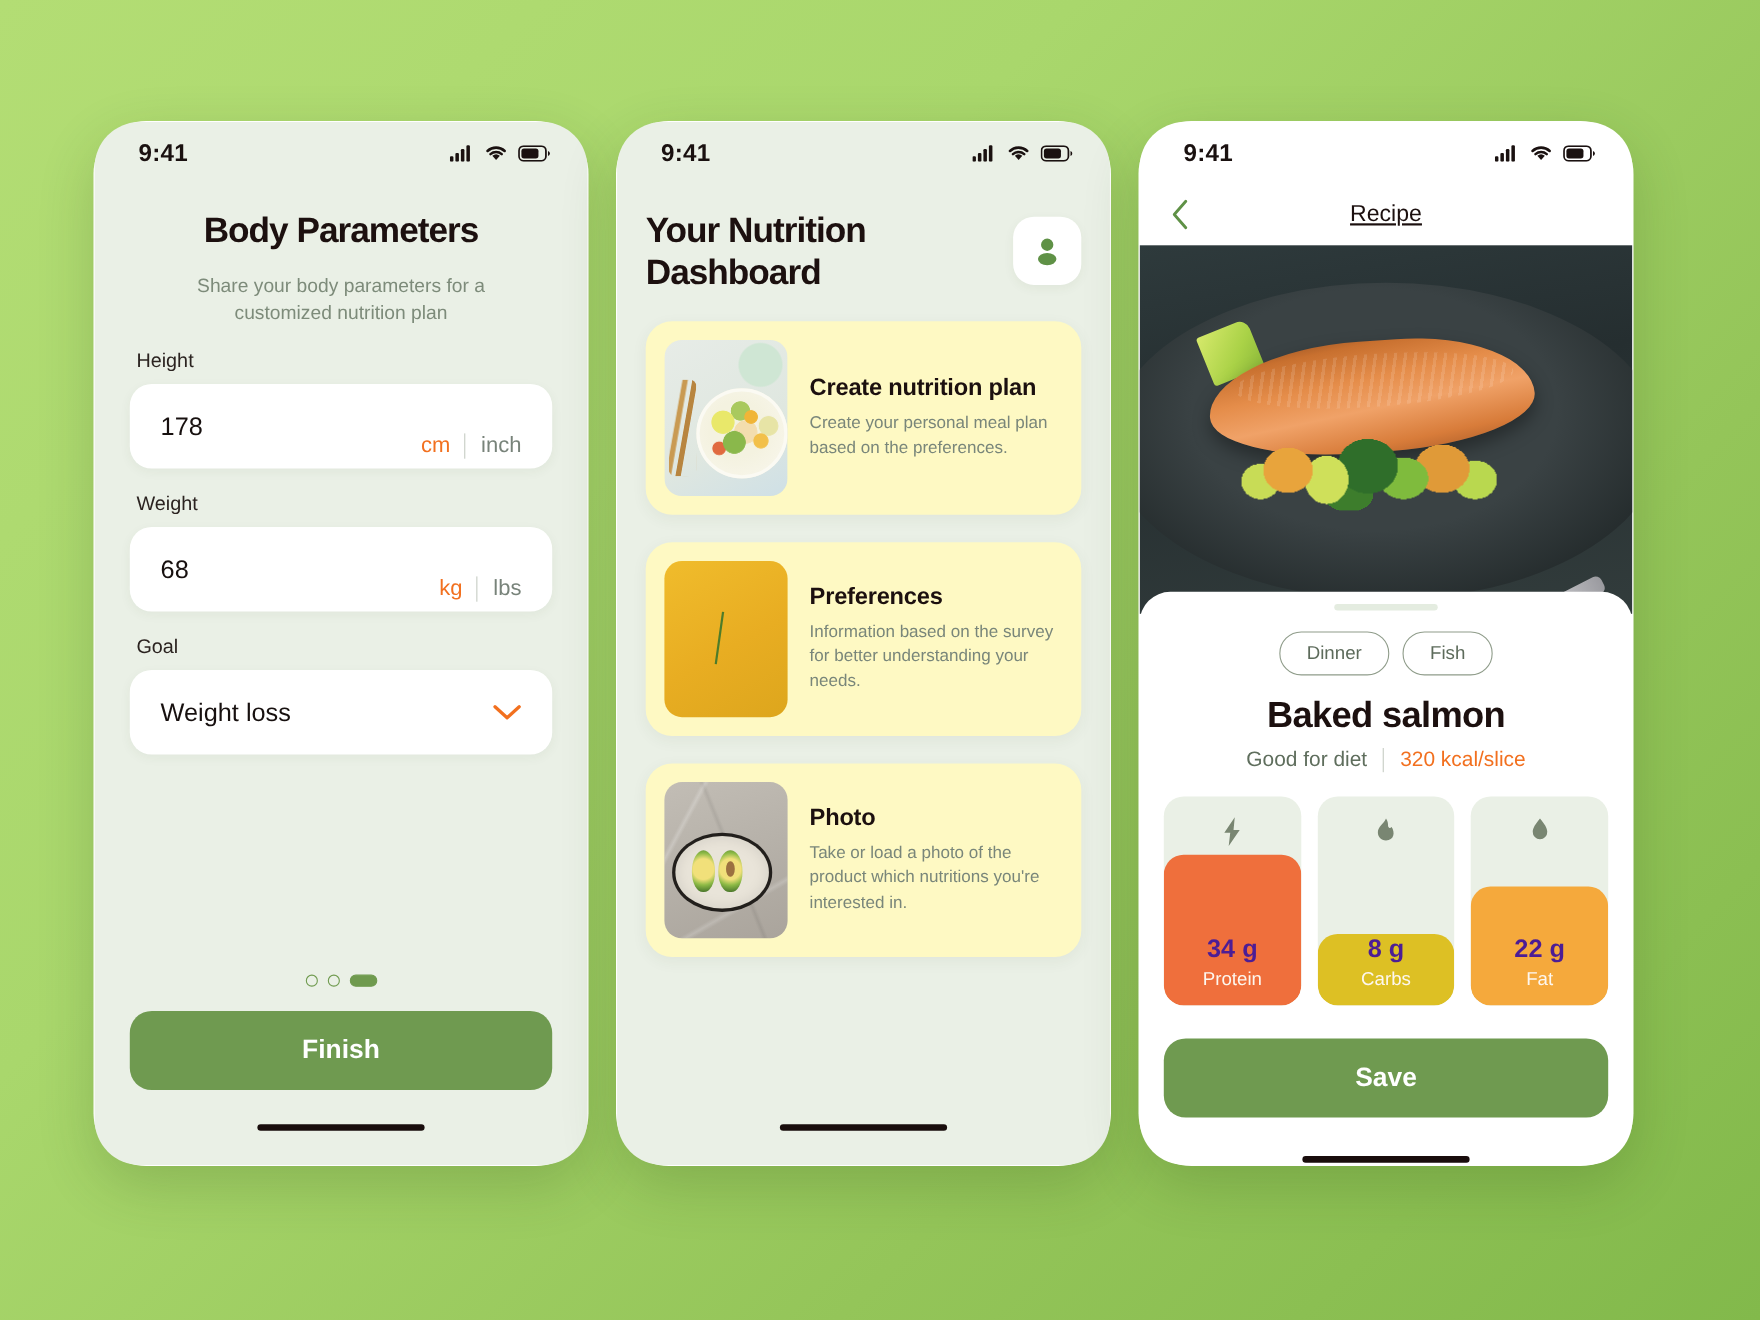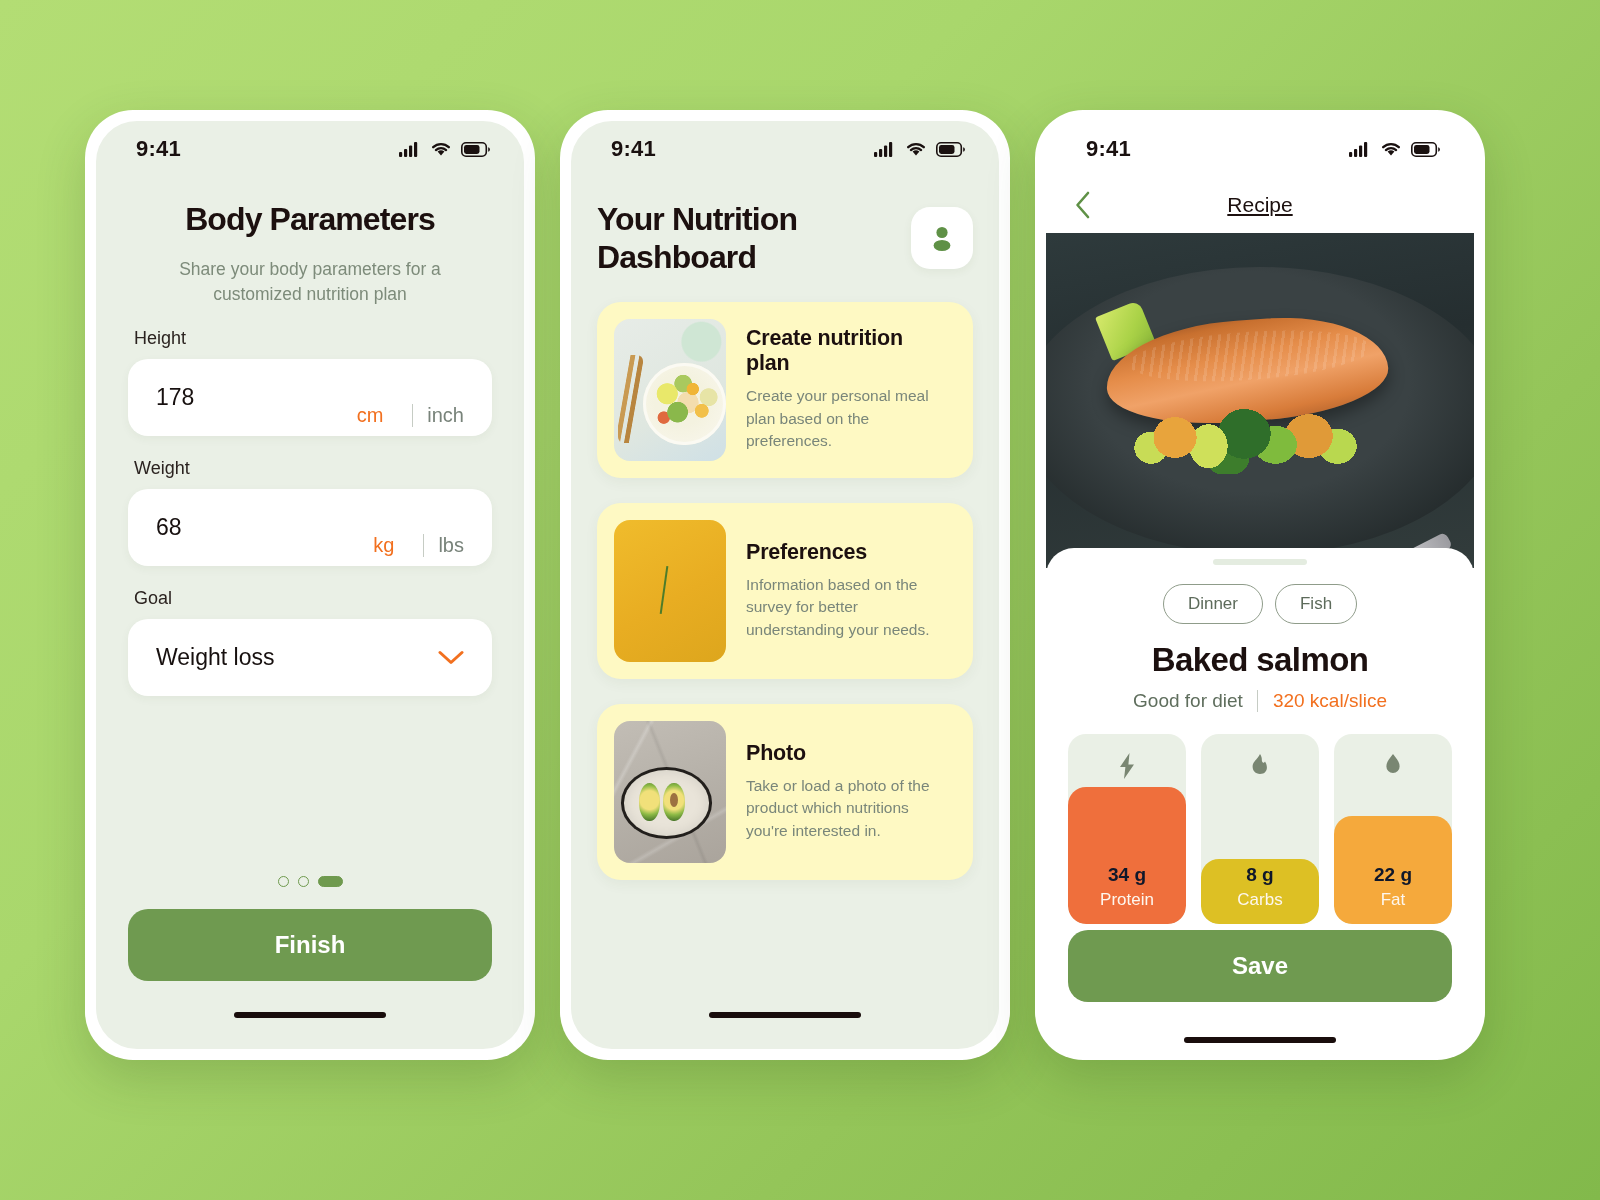--- a/index.html
+++ b/index.html
@@ -13,21 +13,21 @@
     position: relative;
   }
 
   
   .phone {
     position: absolute;
     width: 450px;
     height: 950px;
     background: #ffffff;
     border-radius: 48px;
-    padding: 11px;
+    padding: 1px;
     box-shadow: 0 18px 50px rgba(40,70,20,0.20);
   }
   .screen {
     width: 100%; height: 100%;
     border-radius: 41px;
     overflow: hidden;
     position: relative;
     display: flex;
     flex-direction: column;
   }
@@ -66,21 +66,21 @@
 
   .field-wrap { margin-top: 22px; }
   .field-wrap .flabel { margin-left: 6px; margin-bottom: 10px; display: block; }
   .field {
     background: #fff; border-radius: 20px; height: 77px;
     display: flex; align-items: center; justify-content: space-between;
     padding: 0 28px;
     box-shadow: 0 3px 10px rgba(60,80,40,0.05);
   }
   .fval { font-size: 23px; color: #17100f; font-weight: 400; }
-  .units { display: flex; align-items: flex-start; gap: 16px; font-size: 20px; margin-top: 36px; }
+  .units { display: flex; align-items: flex-start; gap: 0; font-size: 20px; margin-top: 36px; }
   .unit-on  { color: #f2701f; padding-right: 13px; }
   .unit-off { color: #78837a; padding-left: 14px; border-left: 1.5px solid #c6ccc4; }
   .chev-down { width: 26px; height: 15px; }
 
   .spacer1 { flex: 1; }
 
   .dots {
     display: flex; align-items: center; justify-content: center; gap: 9px;
     margin-bottom: 22px;
   }
@@ -275,25 +275,25 @@
     flex: 1; height: 190px; border-radius: 18px; background: #eaf0e6;
     position: relative; overflow: hidden;
     display: flex; flex-direction: column; align-items: center;
   }
   .macro .mico { margin-top: 18px; z-index: 2; }
   .macro .fill {
     position: absolute; left: 0; right: 0; bottom: 0;
     border-radius: 18px; display: flex; flex-direction: column;
     align-items: center; justify-content: flex-end; padding-bottom: 14px; gap: 4px;
   }
-  .macro .mval { font-size: 19px; font-weight: 700; color: #0f172a; }
+  .macro .mval { font-size: 23px; font-weight: 700; color: #4c1d95; }
   .macro .mname { font-size: 17px; color: #fdf7ef; }
 
   .p3spacer { flex: 1; min-height: 6px; }
-  .savewrap { padding-bottom: 4px; }
+  .savewrap { padding-bottom: 4px; margin-top: 24px; }
 
   svg { display:block; }
 </style>
 </head>
 <body>
 
 <div class="phone" id="phone1">
   <div class="screen mint">
 
     <div class="statusbar">

